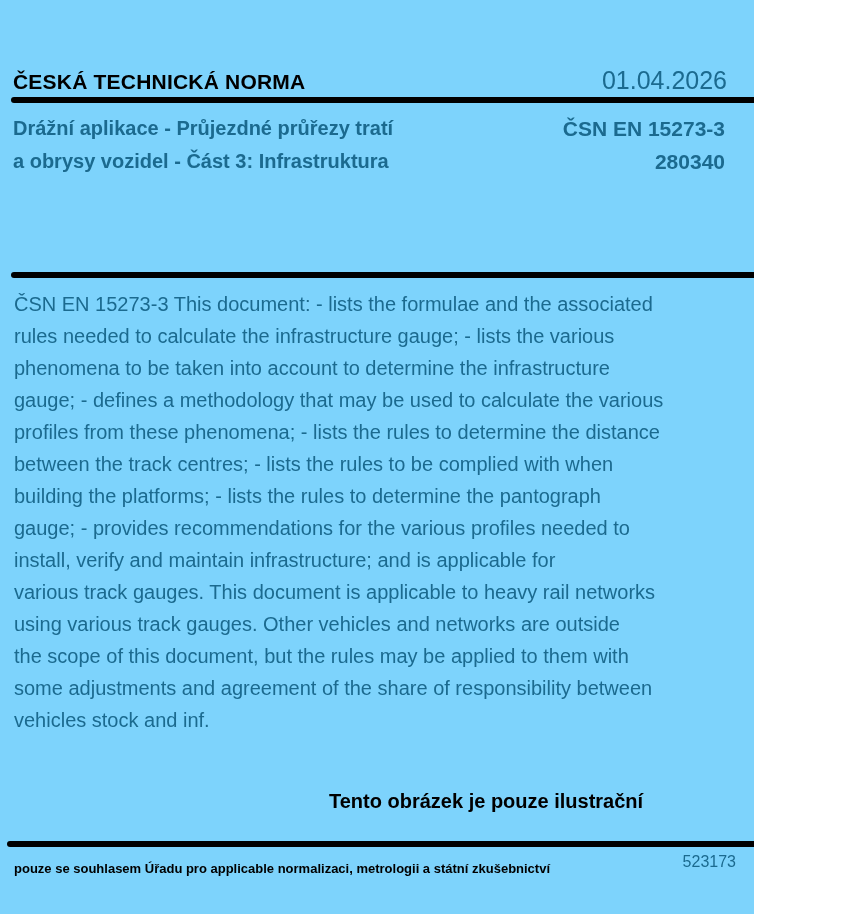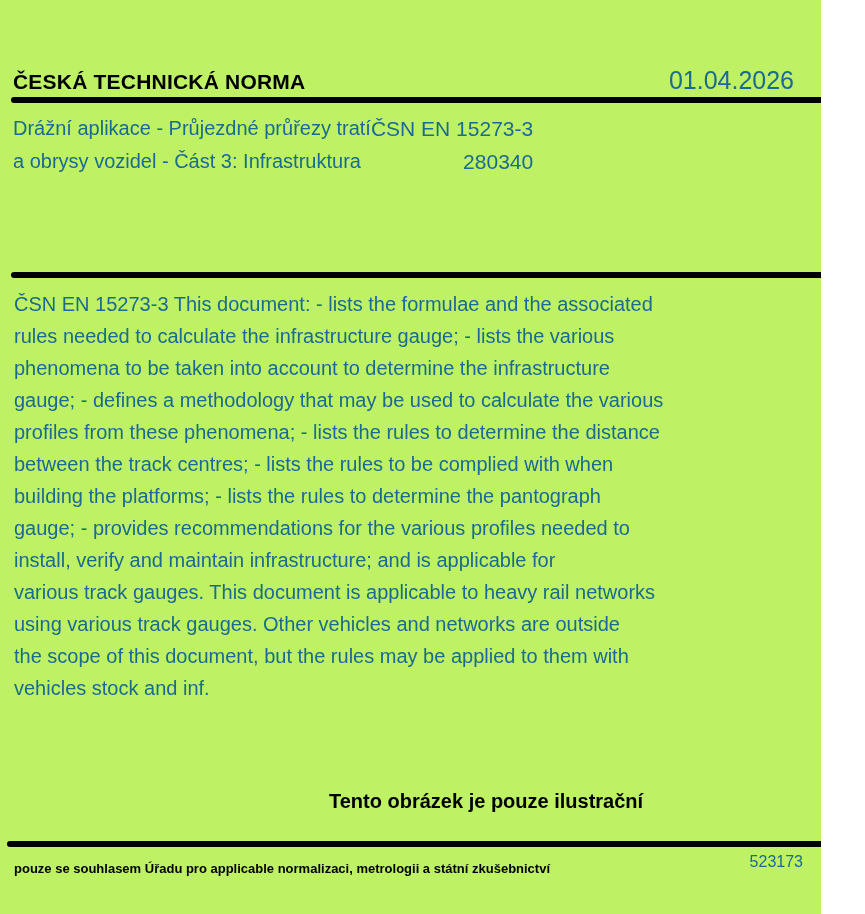--- a/index.html
+++ b/index.html
@@ -2,23 +2,23 @@
 <html style="--accent: #1B6A8F;"><head>
 <meta charset="utf-8">
 <style>
   html, body {
     margin: 0;
     padding: 0;
     background: #ffffff;
   }
   .page {
     position: relative;
-    width: 821px;
+    width: 754px;
     height: 914px;
-    background: #bef264;
+    background: #7dd3fc;
     font-family: "Liberation Sans", sans-serif;
     overflow: hidden;
   }
   .rule {
     position: absolute;
     height: 6px;
     background: #000000;
     border-radius: 3px;
   }
   .rule1 { top: 97px;  left: 11px; width: 828px; }
@@ -43,21 +43,23 @@
   .doc-date {
     font-size: 25px;
     color: var(--accent, #1B6A8F);
     white-space: nowrap;
   }
 
   .subtitle-grid {
     position: absolute;
     top: 112px; left: 13px; right: 29px;
     display: flex;
+    justify-content: space-between;
     color: var(--accent, #1B6A8F);
+    font-weight: bold;
   }
   .sub-left  { font-size: 20px; line-height: 33px; }
   .sub-right { font-size: 21px; line-height: 33px; text-align: right; }
 
   .body-text {
     position: absolute;
     top: 288px; left: 14px; right: 40px;
     font-size: 20px;
     line-height: 32px;
     color: var(--accent, #1B6A8F);
@@ -119,20 +121,21 @@
     <div>phenomena to be taken into account to determine the infrastructure</div>
     <div>gauge; - defines a methodology that may be used to calculate the various</div>
     <div>profiles from these phenomena; - lists the rules to determine the distance</div>
     <div>between the track centres; - lists the rules to be complied with when</div>
     <div>building the platforms; - lists the rules to determine the pantograph</div>
     <div>gauge; - provides recommendations for the various profiles needed to</div>
     <div>install, verify and maintain infrastructure; and is applicable for</div>
     <div>various track gauges. This document is applicable to heavy rail networks</div>
     <div>using various track gauges. Other vehicles and networks are outside</div>
     <div>the scope of this document, but the rules may be applied to them with</div>
+    <div>some adjustments and agreement of the share of responsibility between</div>
     <div>vehicles stock and inf.</div>
   </div>
 
   <div class="note">Tento obrázek je pouze ilustrační</div>
 
   <div class="rule rule3"></div>
 
   <div class="footer-legal">
     <div>pouze se souhlasem Úřadu pro applicable normalizaci, metrologii a státní zkušebnictví</div>
   </div>

